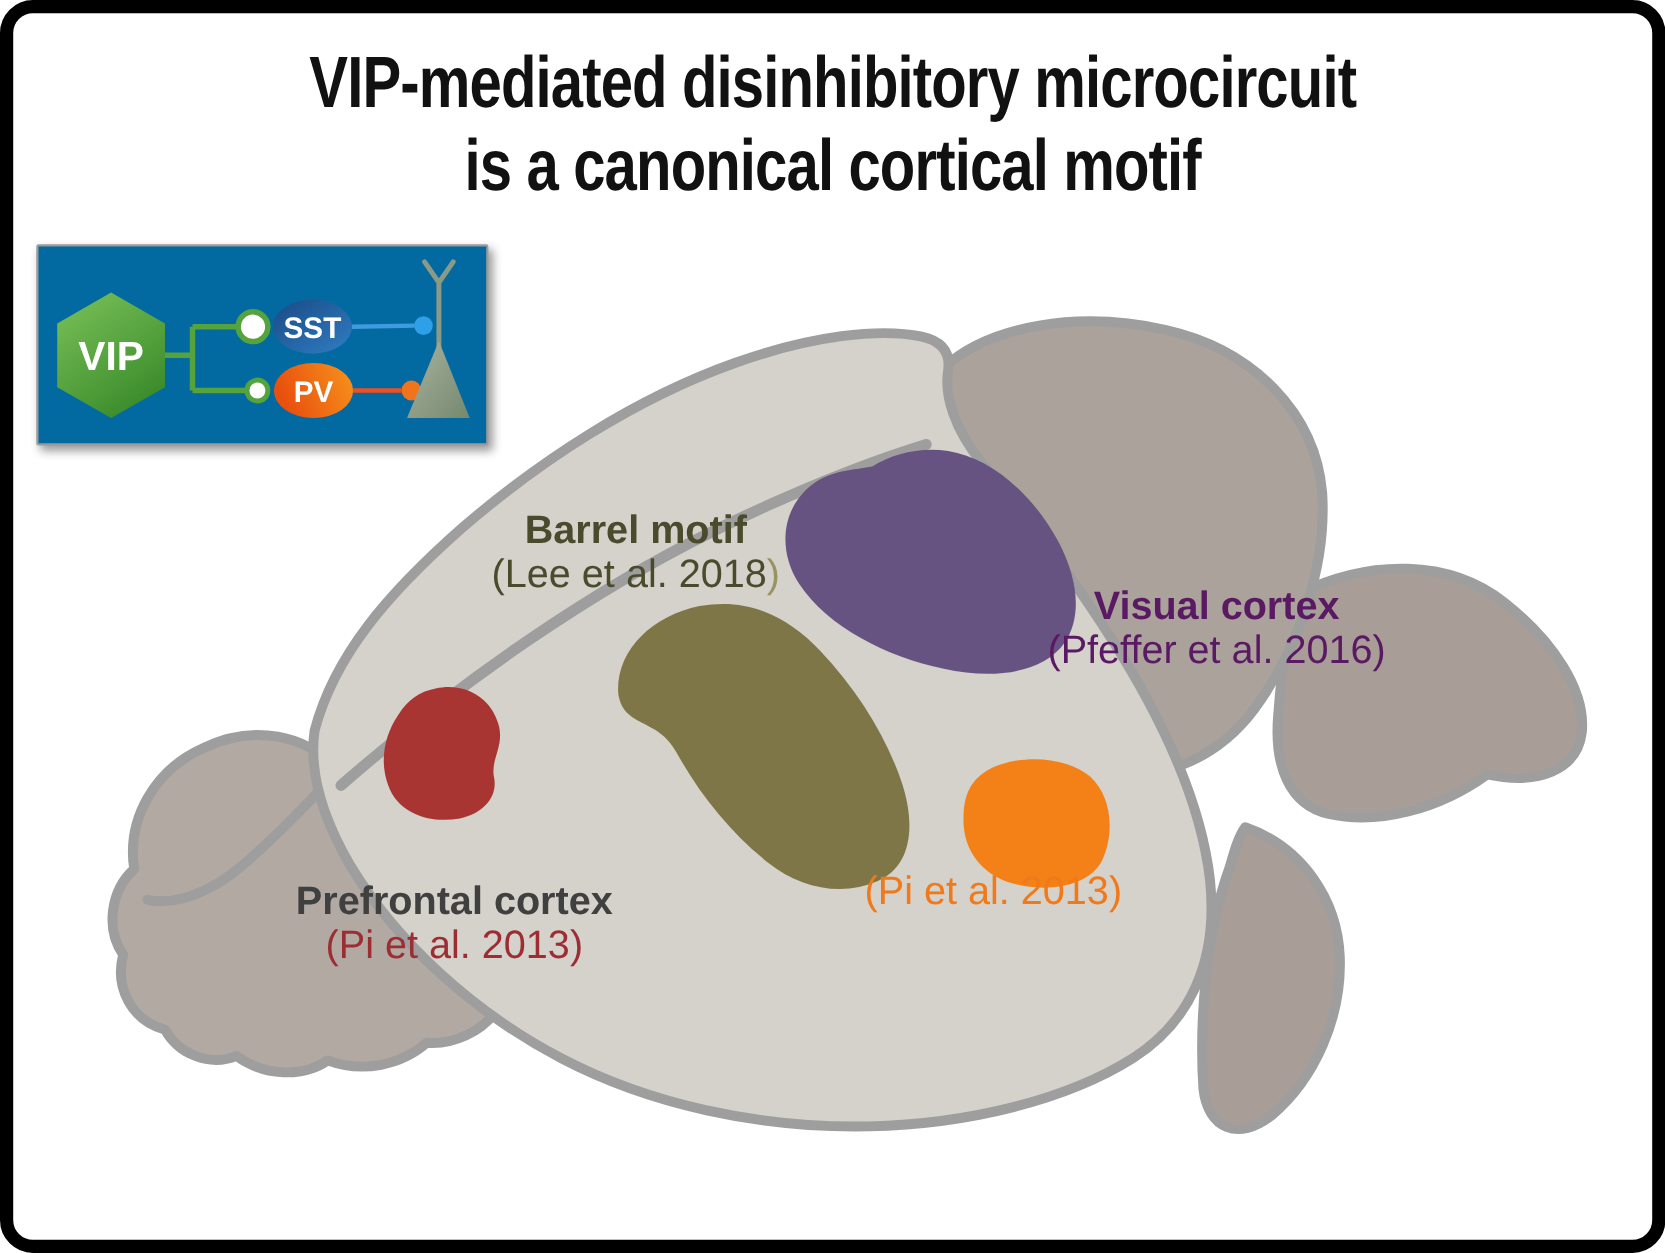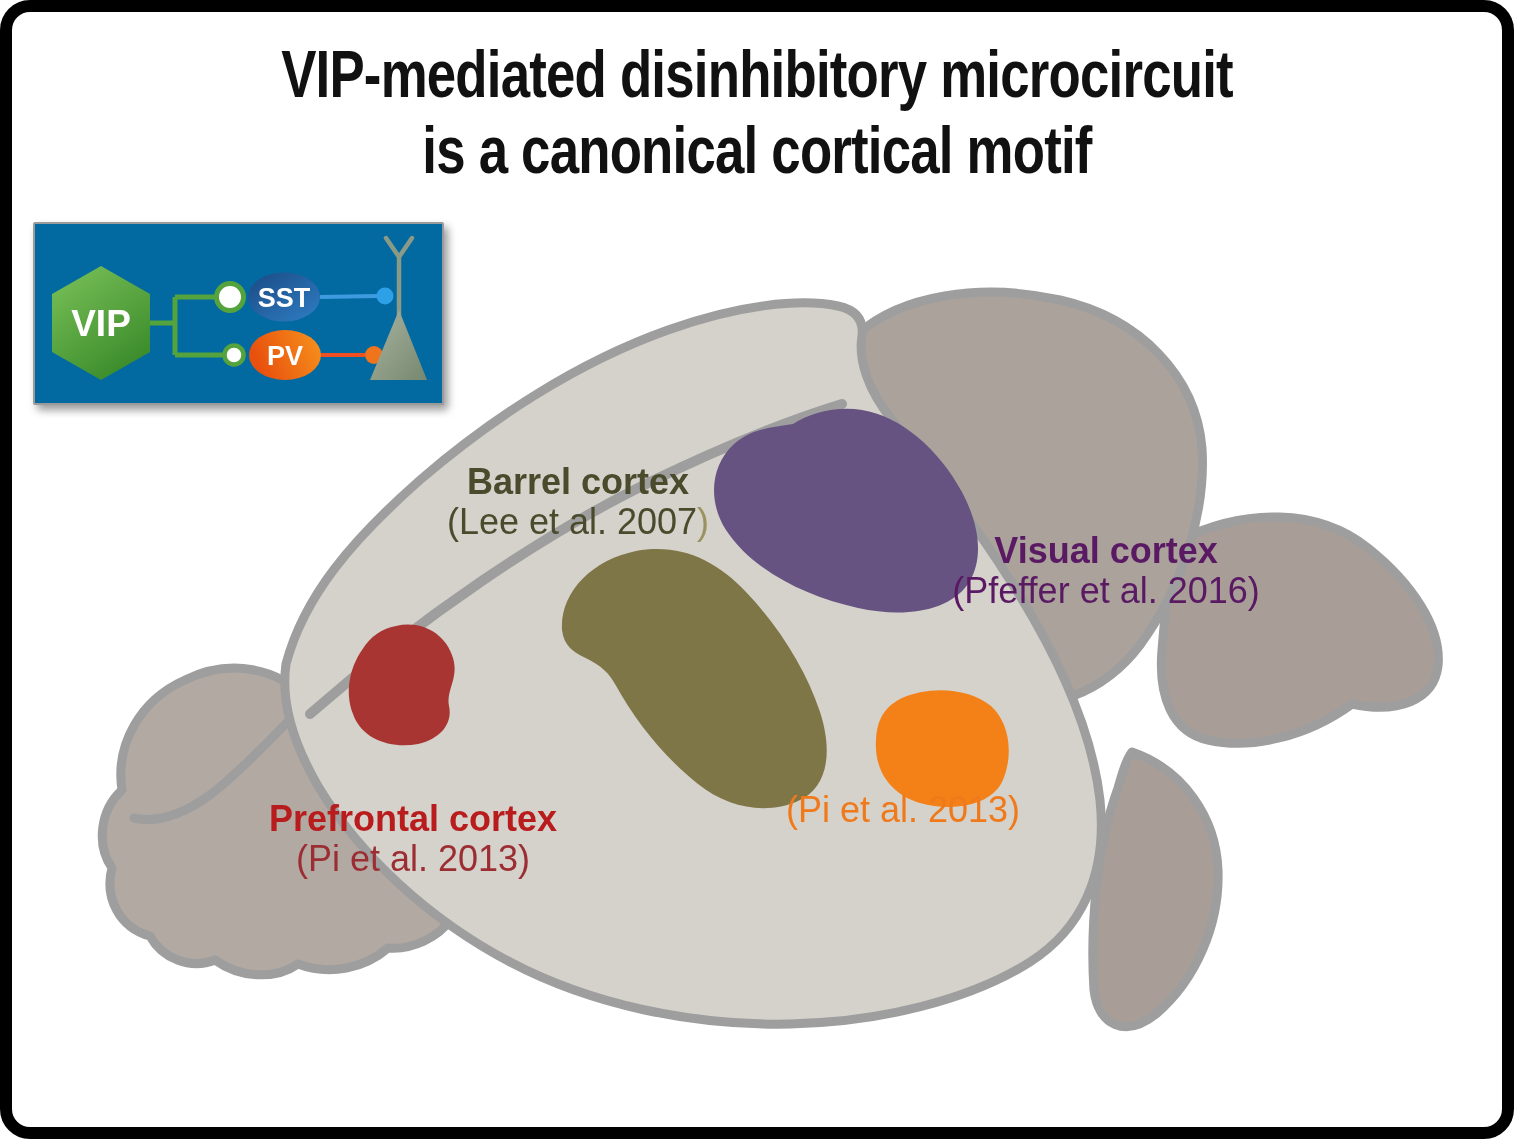--- a/index.html
+++ b/index.html
@@ -66,31 +66,31 @@
              C 980 526, 984 560, 968 584 C 948 612, 904 618, 858 608
              C 806 597, 752 570, 726 530 C 708 502, 710 466, 734 444
              C 752 428, 770 428, 793 424 Z" fill="#665381"></path>
 
     <path d="M 902 698 C 928 686, 968 687, 991 706 C 1010 723, 1014 756, 1002 782
              C 990 806, 952 812, 920 803 C 890 794, 874 770, 876 740
              C 877 718, 886 706, 902 698 Z" fill="#f38118"></path>
   </svg>
 
   <div class="region-label" style="left:578px;top:462px;transform:translateX(-50%);">
-    <div class="rl-name" style="color: rgb(74, 74, 44);">Barrel cortex</div>
-    <div class="rl-cite" style="color: rgb(74, 74, 44);"><span>(Lee et al. 2007</span><span style="color: rgb(154, 147, 96);">)</span></div>
+    <div class="rl-name" style="color: rgb(74, 74, 44);">Barrel motif</div>
+    <div class="rl-cite" style="color: rgb(74, 74, 44);"><span>(Lee et al. 2018</span><span style="color: rgb(154, 147, 96);">)</span></div>
   </div>
 
   <div class="region-label" style="left:1075px;top:531px;transform:translateX(-50%);margin-left:31px;">
     <div class="rl-name" style="color: rgb(90, 26, 99);">Visual cortex</div>
     <div class="rl-cite" style="color: rgb(90, 26, 99);">(Pfeffer et al. 2016)</div>
   </div>
 
   <div class="region-label" style="left:413px;top:799px;transform:translateX(-50%);">
-    <div class="rl-name" style="color: #b91c1c;">Prefrontal cortex</div>
+    <div class="rl-name" style="color: #404040;">Prefrontal cortex</div>
     <div class="rl-cite" style="color: rgb(156, 46, 51);">(Pi et al. 2013)</div>
   </div>
 
   <div class="region-label" style="left:903px;top:790px;transform:translateX(-50%);">
     <div class="rl-cite" style="color: rgb(240, 121, 26);">(Pi et al. 2013)</div>
   </div>
 
   <div class="inset-box">
     <svg class="inset-svg" width="405" height="177" viewBox="0 0 405 177">
       <defs>

